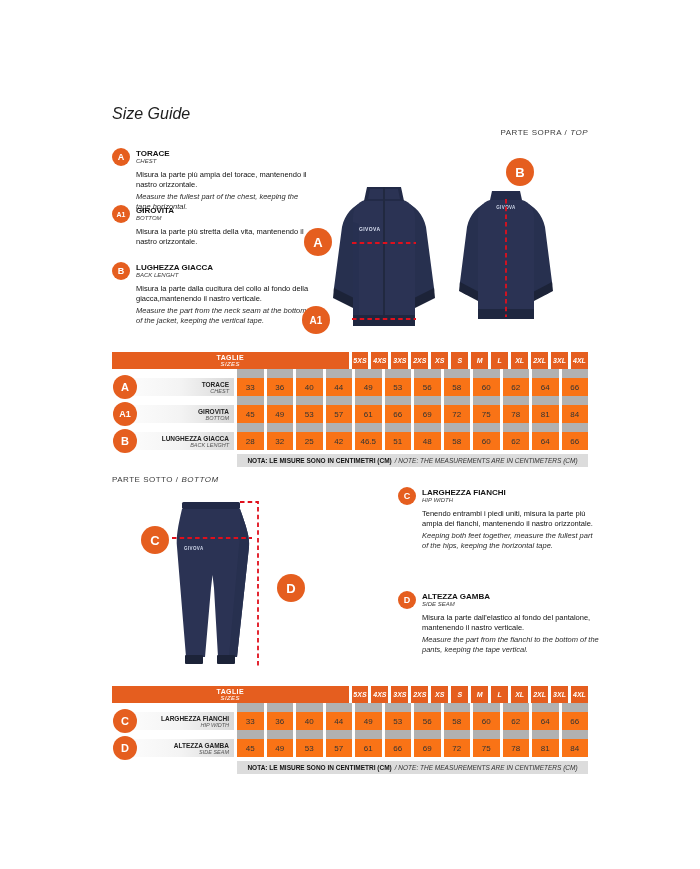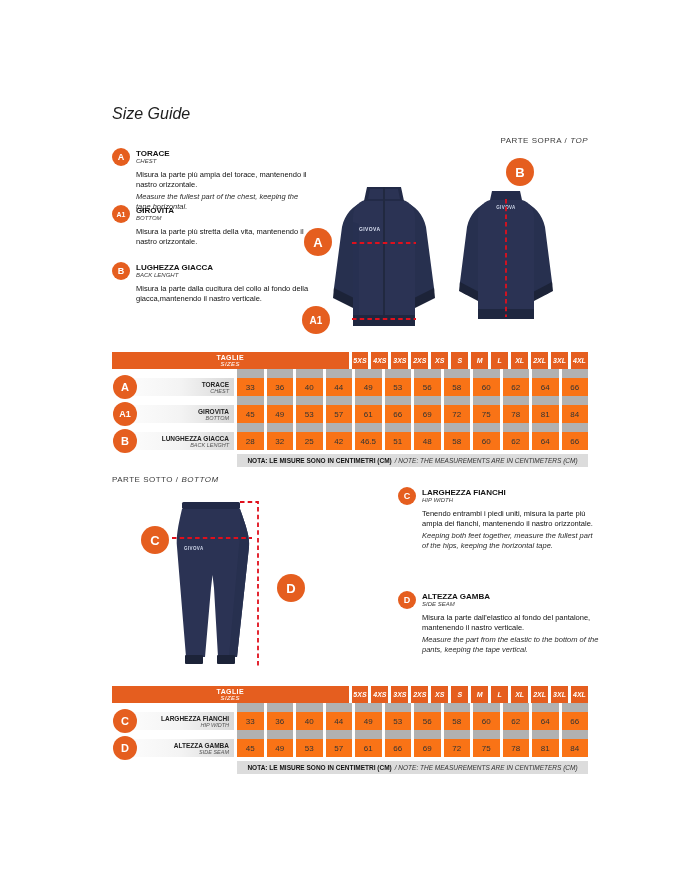--- a/index.html
+++ b/index.html
@@ -3,21 +3,21 @@
 <meta charset="utf-8">
 <style>
   html,body{margin:0;padding:0;background:#fff;}
   body{font-family:"Liberation Sans", sans-serif;}
   .page{position:relative;width:700px;height:869px;background:#ffffff;overflow:hidden;}
 
   
   .title{position:absolute;left:112px;top:86px;font-size:18px;font-weight:bold;color:#151515;letter-spacing:.2px;}
   .subtitle{position:absolute;left:112px;top:105px;font-size:16px;font-style:italic;color:#1d1d1d;}
   .section-label{position:absolute;font-size:8px;color:#3a3a3a;letter-spacing:.5px;}
-  #label-top{left:368px;top:136px;width:220px;text-align:right;}
+  #label-top{left:368px;top:128px;width:220px;text-align:right;}
   #label-bottom{left:112px;top:475px;}
   .section-label em{font-style:italic;margin-left:2px;}
   .section-label span{margin-right:1px;}
 
   
   .desc{position:absolute;width:202px;}
   #desc-a{left:112px;top:148px;}
   #desc-a1{left:112px;top:205px;}
   #desc-b{left:112px;top:262px;}
   #desc-c{left:398px;top:487px;}
@@ -111,20 +111,21 @@
 
   <div class="desc" id="desc-b">
     <div class="desc-head">
       <div class="badge sm">B</div>
       <div class="names">
         <div class="name-it">LUGHEZZA GIACCA</div>
         <div class="name-en">BACK LENGHT</div>
       </div>
     </div>
     <div class="desc-it">Misura la parte dalla cucitura del collo al fondo della giacca,mantenendo il nastro verticale.</div>
+    <div class="desc-en">Measure the part from the neck seam at the bottom of the jacket, keeping the vertical tape.</div>
   </div>
 
   <svg class="garment" id="jacket-front" viewBox="0 0 116 162">
     <path d="M39,19 C26,24 19,32 16,45 L8,106 C7,113 10,118 16,119 L28,116 L34,52 Z" fill="#27304f"></path>
     <path d="M77,19 C90,24 97,32 100,45 L108,106 C109,113 106,118 100,119 L88,116 L82,52 Z" fill="#27304f"></path>
     <path d="M8,106 L28,116 L27,126 L7,116 Z" fill="#1c2338"></path>
     <path d="M108,106 L88,116 L89,126 L109,116 Z" fill="#1c2338"></path>
     <path d="M39,18 L77,18 C85,20 89,27 89,35 L89,133 L27,133 L27,35 C27,27 31,20 39,18 Z" fill="#2b3354"></path>
     <path d="M27,40 L33,42 L33,133 L27,133 Z" fill="#273051"></path>
     <rect x="27" y="133" width="62" height="11" fill="#1f2740"></rect>
@@ -335,21 +336,21 @@
 
   <div class="desc" id="desc-d">
     <div class="desc-head">
       <div class="badge sm">D</div>
       <div class="names">
         <div class="name-it">ALTEZZA GAMBA</div>
         <div class="name-en">SIDE SEAM</div>
       </div>
     </div>
     <div class="desc-it">Misura la parte dall'elastico al fondo del pantalone, mantenendo il nastro verticale.</div>
-    <div class="desc-en">Measure the part from the elastic to the bottom of the pants, keeping the tape vertical.</div>
+    <div class="desc-en">Measure the part from the fianchi to the bottom of the pants, keeping the tape vertical.</div>
   </div>
 
   <div class="size-table" id="table-bottom">
       <div class="t-row t-header">
         <div class="t-cell t-label t-orange">
           <div class="hdr-it">TAGLIE</div>
           <div class="hdr-en">SIZES</div>
         </div>
         <div class="t-cells">
           <div class="t-cell t-orange hdr-size">5XS</div>

